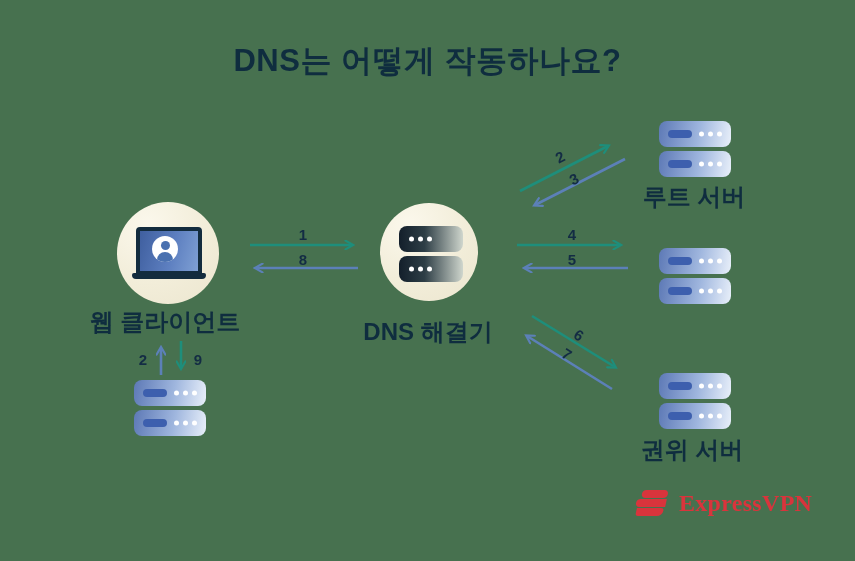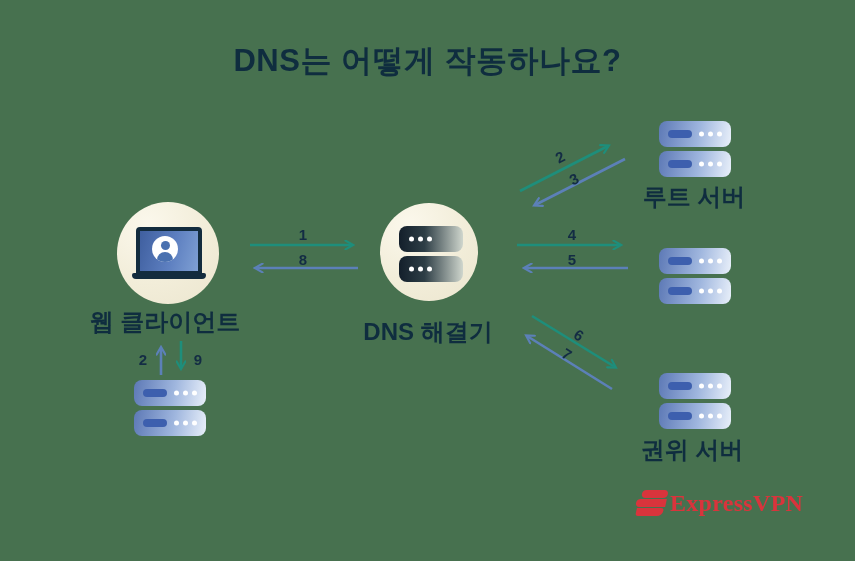--- a/index.html
+++ b/index.html
@@ -83,21 +83,21 @@
   .num{
     position:absolute;transform:translate(-50%,-50%);
     font-size:15px;font-weight:700;color:#132c44;white-space:nowrap;
   }
   .num.rotneg{transform:translate(-50%,-50%) rotate(-27deg);}
   .num.rotpos{transform:translate(-50%,-50%) rotate(32deg);}
 
   svg.arrows{position:absolute;left:0;top:0;width:855px;height:561px;pointer-events:none;}
 
   
-  .brand{position:absolute;left:633px;top:487px;display:flex;align-items:center;}
+  .brand{position:absolute;left:633px;top:487px;display:flex;align-items:center;gap:9px;}
   .brand .mark{width:37px;height:32px;position:relative;transform:skewX(-12deg);}
   .brand .mark span{position:absolute;display:block;background:#d9343c;border-radius:4px;}
   .brand .mark .b1{left:7px;top:3px;width:26px;height:8px;}
   .brand .mark .b2{left:3px;top:12px;width:30px;height:8px;border-radius:4px 0 0 4px;}
   .brand .mark .b3{left:5px;top:21px;width:27px;height:8px;border-radius:0 4px 8px 4px;}
   .brand .name{
     font-family:"Liberation Serif","DejaVu Serif",serif;
     font-size:24px;font-weight:700;color:#d9343c;letter-spacing:0.3px;
   }
 </style>

